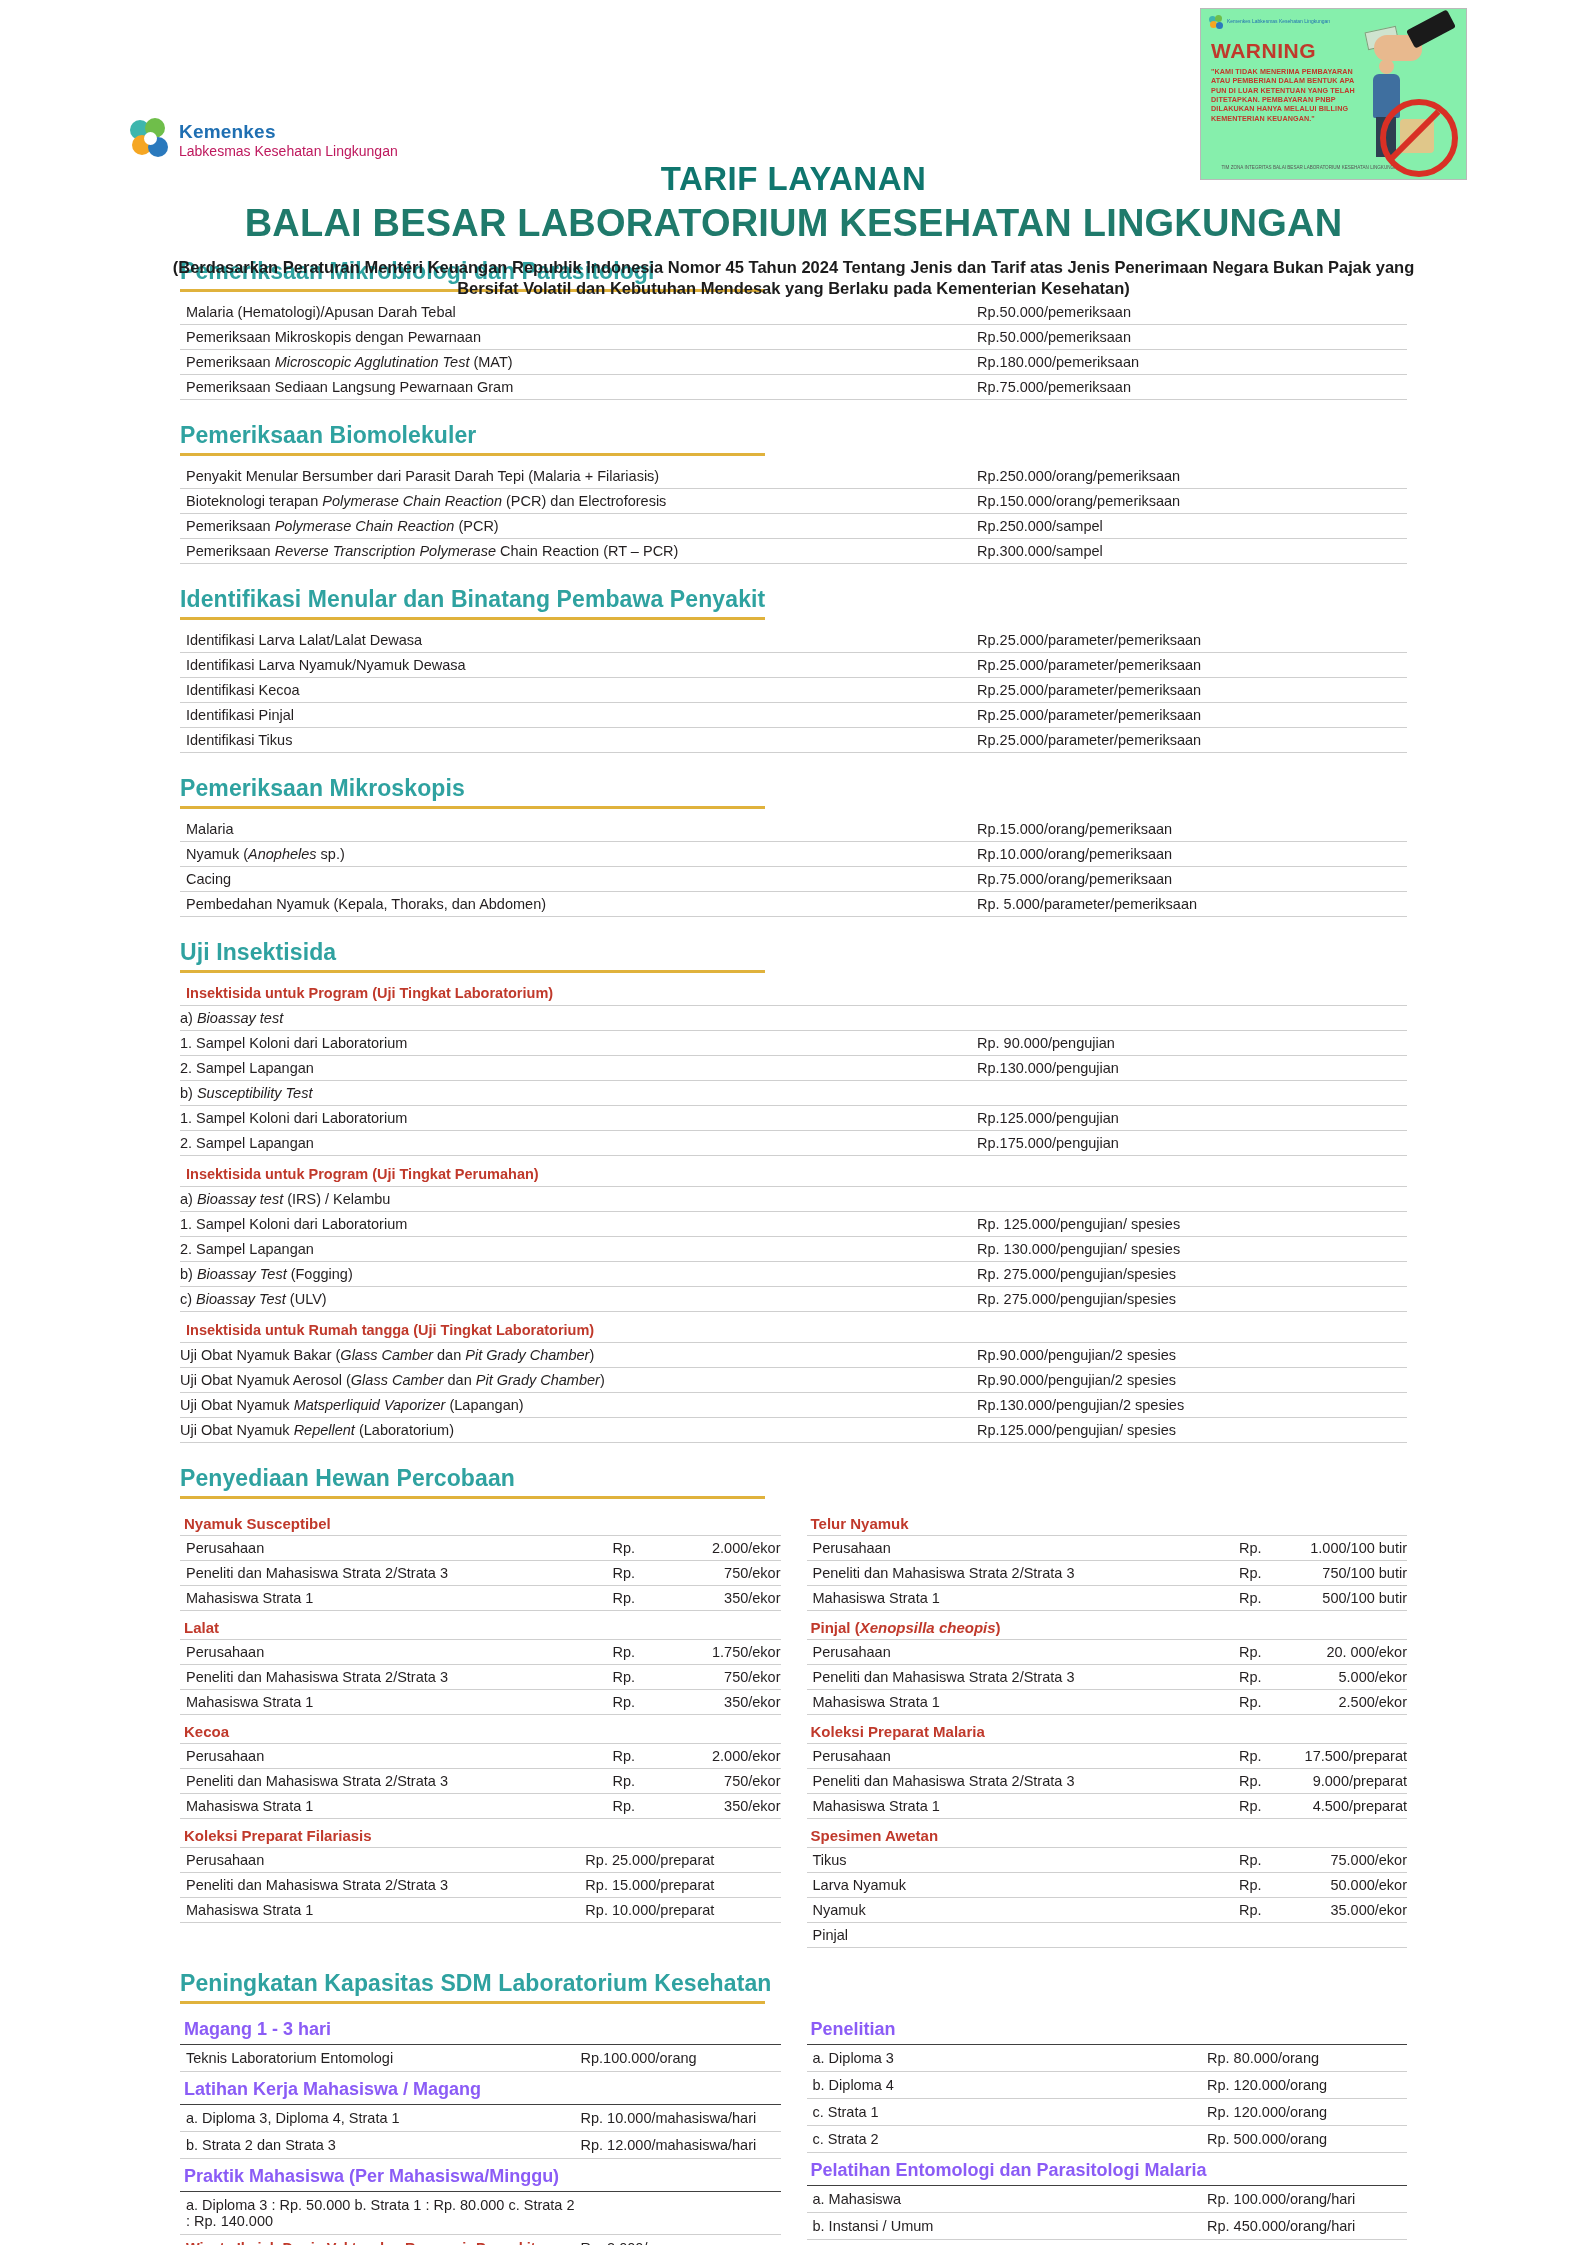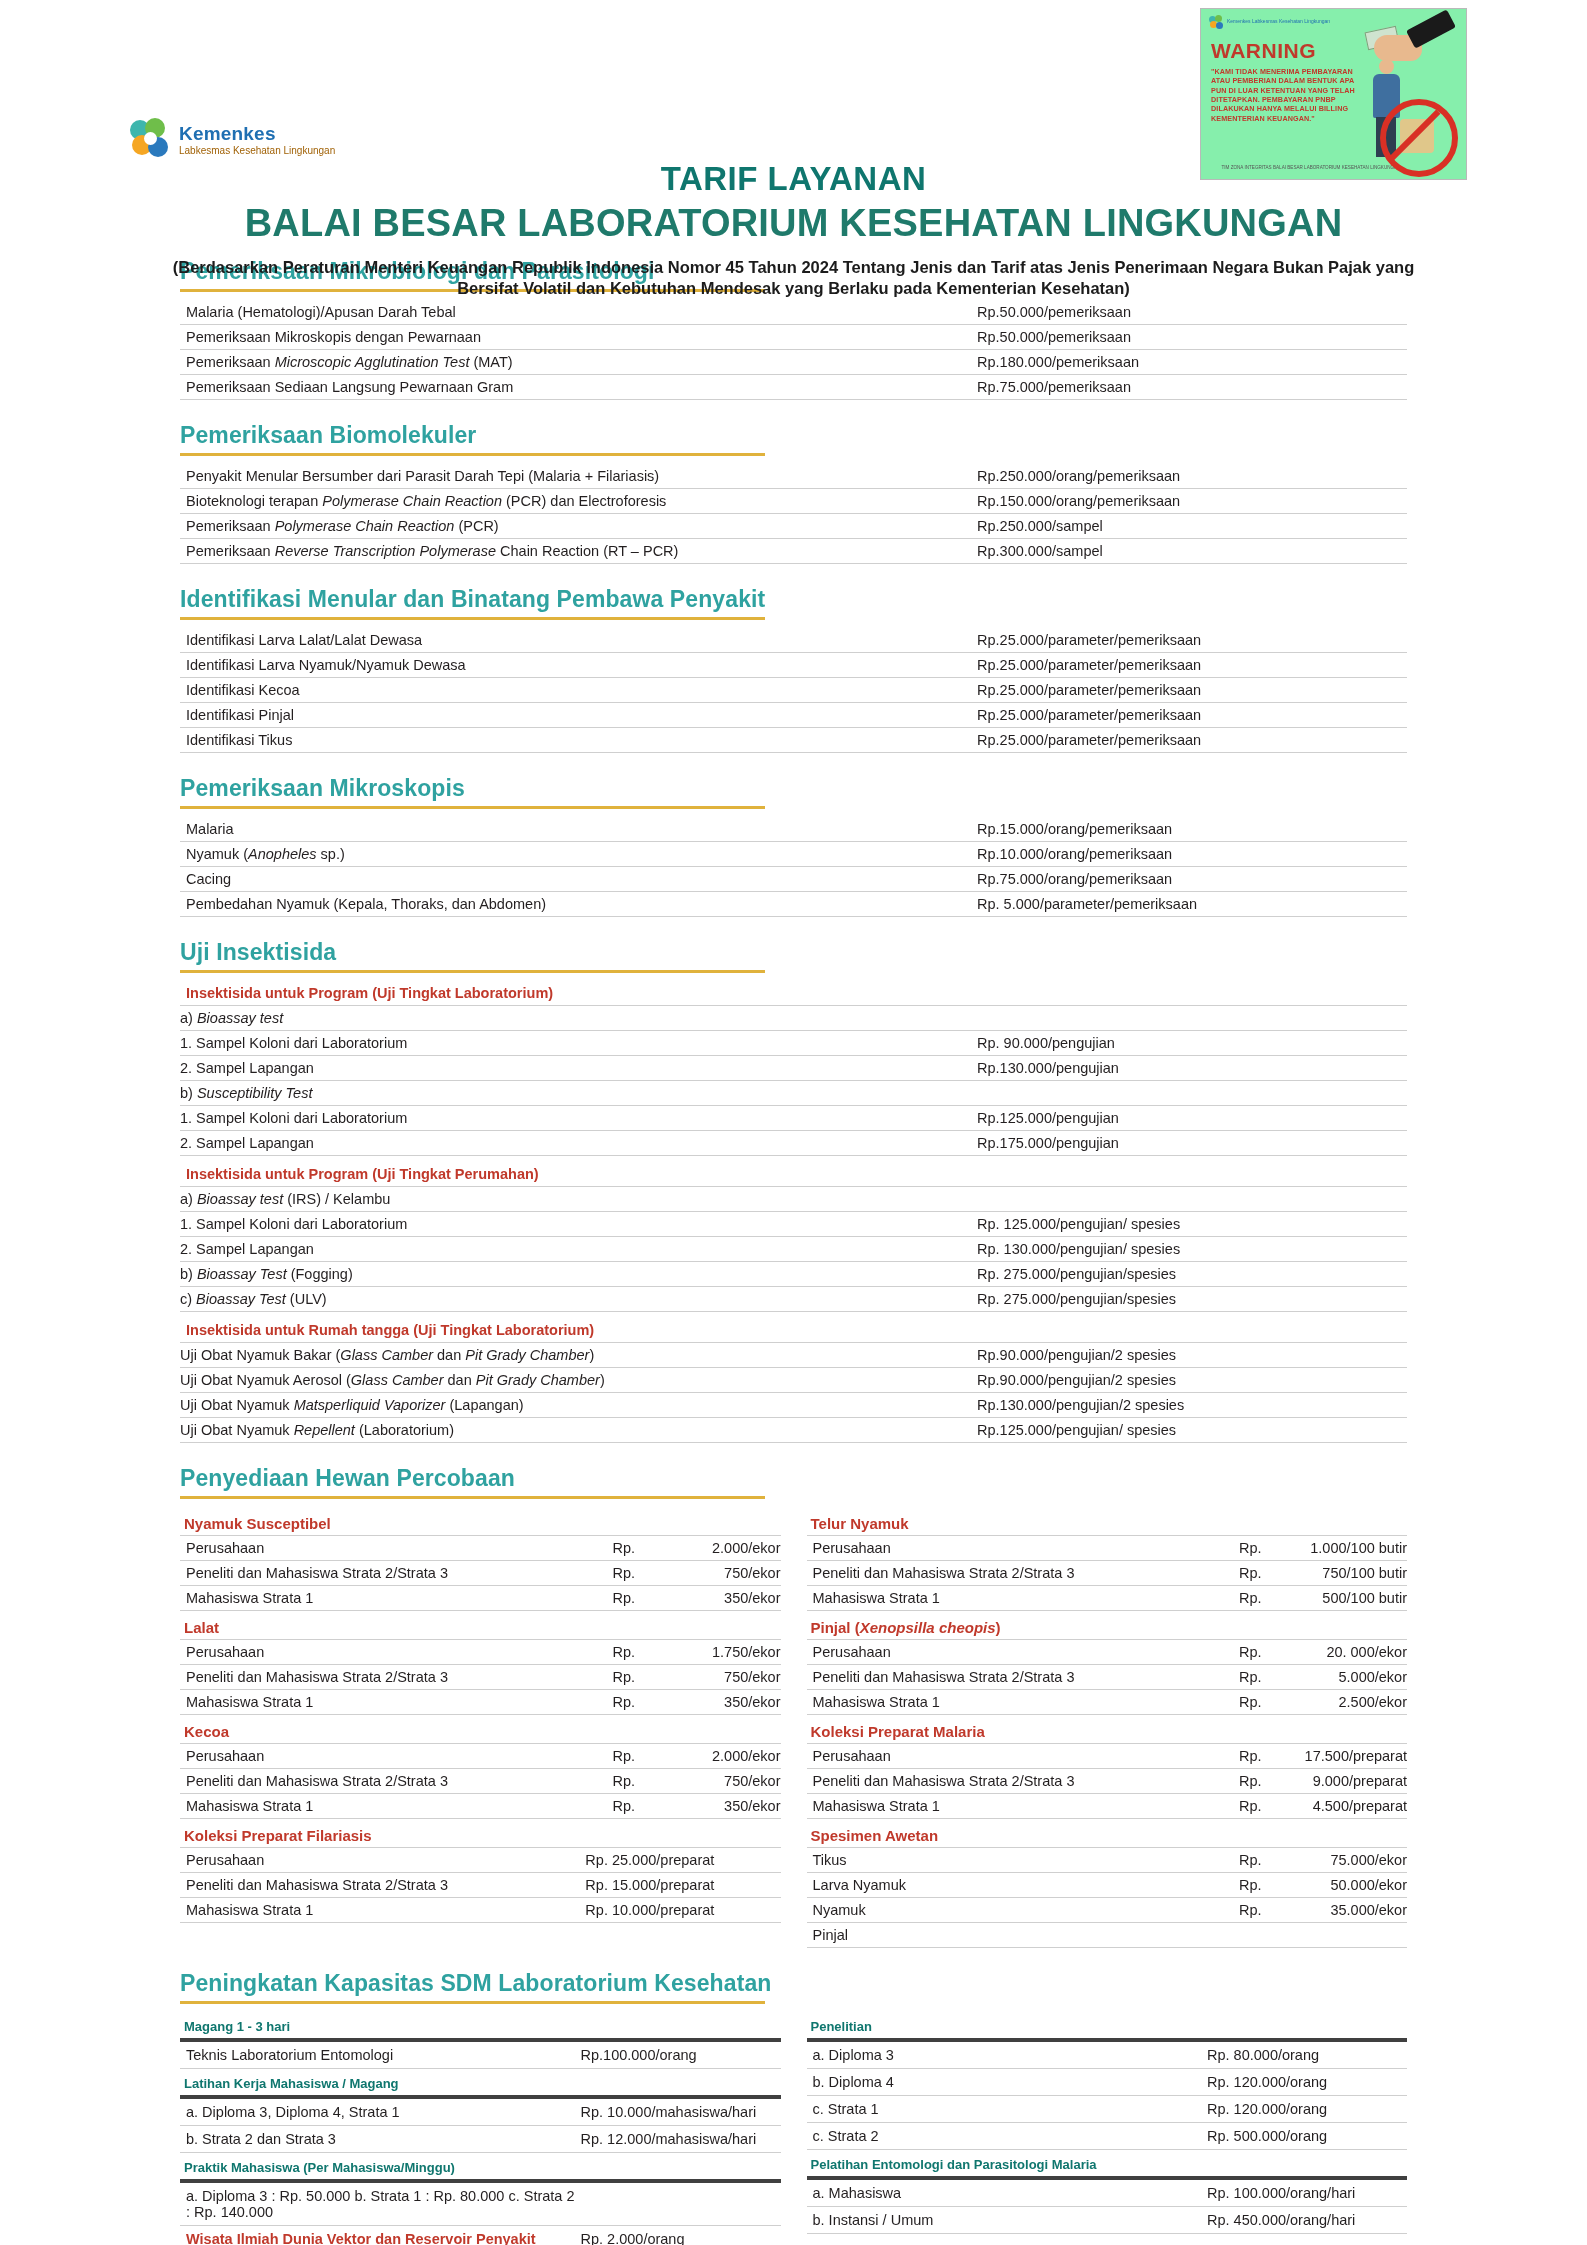--- a/index.html
+++ b/index.html
@@ -17,21 +17,21 @@
   .logo { position:absolute; left:130px; top:118px; display:flex; align-items:center; gap:5px; }
   .logo-mark { width:44px; height:44px; position:relative; }
   .logo-mark span { position:absolute; border-radius:50%; }
   .lm1 { width:20px; height:20px; background:#3eb6ad; left:0; top:2px; }
   .lm2 { width:20px; height:20px; background:#6fbe4a; left:15px; top:0px; }
   .lm3 { width:20px; height:20px; background:#f5a623; left:2px; top:17px; }
   .lm4 { width:20px; height:20px; background:#2a79bd; left:18px; top:19px; }
   .lm5 { width:13px; height:13px; background:#ffffff; left:14px; top:14px; }
   .logo-txt { line-height:1.15; }
   .logo-txt .l1 { font-size:19px; font-weight:bold; color:#1f6fb2; letter-spacing:.2px; }
-  .logo-txt .l2 { font-size:10px; color:#a16207;text-align:right; }
+  .logo-txt .l2 { font-size:14px; color:#be185d;text-align:right; }
 
   .title-wrap { position:absolute; left:0; right:0; top:160px; text-align:center; }
   .t1 { font-size:33px; font-weight:bold; color:#0f766e; letter-spacing:.5px; }
   .t2 { font-size:38px; font-weight:bold; color:#1f7a6b; letter-spacing:.2px; margin-top:4px; }
   .t3 { font-size:16.5px; font-weight:bold; color:#1c1c1c; margin:12px auto 0; width:1280px; line-height:1.25; }
 
   
   .warn { position:absolute; right:120px; top:8px; width:265px; height:170px; border:1px solid #b9b9b9; background:#86efac; }
   .warn-inner { position:relative; width:100%; height:100%; }
   .warn-logo { position:absolute; left:8px; top:6px; display:flex; gap:4px; align-items:center; }
@@ -81,21 +81,21 @@
   .mini td { font-size:14.5px; padding:4px 0; border-bottom:1px solid #cfcfcf; }
   .mini td.n { padding-left:6px; }
   .mini td.c { width:48px; text-align:left; padding-left:8px; }
   .mini td.v { width:120px; text-align:right; }
   .mini td.single { padding-left:8px; }
 
   .kv { width:100%; border-collapse:collapse; }
   .kv td { font-size:14.5px; padding:5px 0; border-bottom:1px solid #cfcfcf; }
   .kv td.k { padding-left:6px; }
   .kv td.v { width:200px; }
-  .hdr-red { color:#0f766e; font-weight:bold; font-size:13px; padding:7px 0 4px 4px; border-bottom:4px solid #404040; }
+  .hdr-red { color:#8b5cf6; font-weight:bold; font-size:18px; padding:7px 0 4px 4px; border-bottom:1px solid #404040; }
 </style>
 </head>
 <body>
 
 <div class="page">
 
   <div class="hdr">
 
     <div class="logo">
       <div class="logo-mark">

